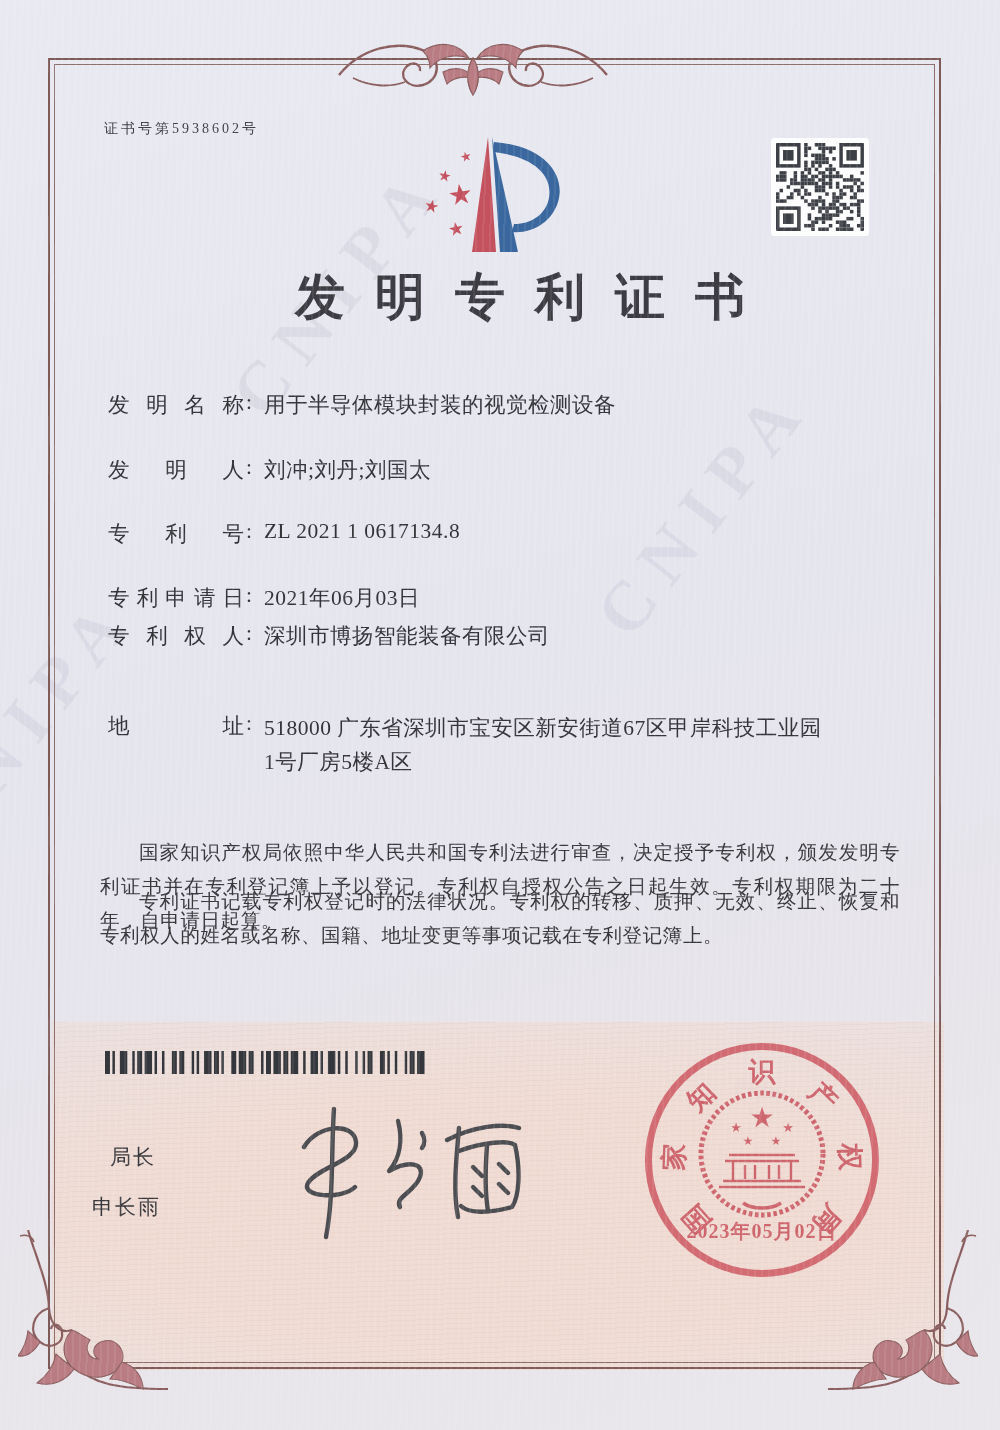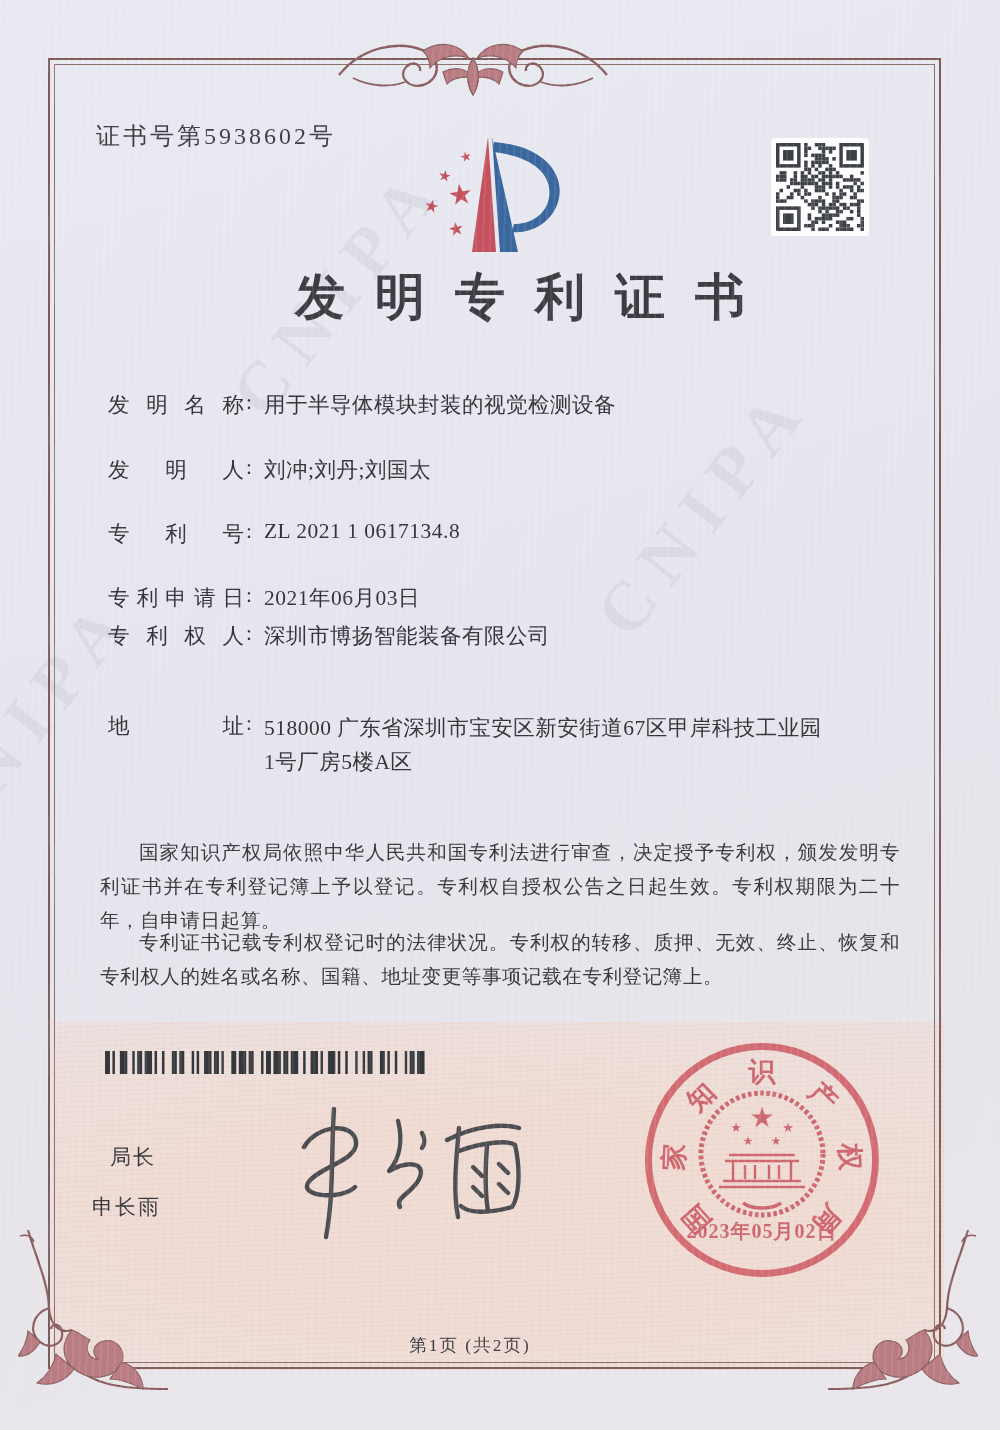--- a/index.html
+++ b/index.html
@@ -36,22 +36,22 @@
     position:absolute;inset:4px;border:1.2px solid #8d6e6b;
   }
   
   .wm{
     position:absolute;font-family:"Liberation Serif",serif;
     font-size:70px;letter-spacing:16px;color:#8d93ab;opacity:.13;
     transform:rotate(-52deg);white-space:nowrap;font-weight:bold;
   }
   
   .cert-no{
-    position:absolute;left:96px;top:120px;
-    font-size:24px;letter-spacing:3px;color:#3e3e44;
+    position:absolute;left:104px;top:120px;
+    font-size:14px;letter-spacing:3px;color:#3e3e44;
   }
   .logo{position:absolute;left:408px;top:128px;width:175px;height:132px;}
   .logo-star{position:absolute;color:#c4525e;line-height:1;}
   .qr{position:absolute;left:776px;top:143px;width:88px;height:88px;background:#fdfdfd;
       box-shadow:0 0 0 5px #fdfdfd;border-radius:1px;}
   .title{
     position:absolute;left:0;top:264px;width:1000px;text-align:center;
     font-size:50px;font-weight:bold;color:#3c3c42;
     letter-spacing:30px;text-indent:30px;padding-left:20px;
   }
@@ -418,21 +418,21 @@
     <span class="f-label">专利申请日</span><span class="f-colon">:</span><span class="f-value">2021年06月03日</span>
   </div>
   <div class="field-row" style="top:621px;">
     <span class="f-label">专利权人</span><span class="f-colon">:</span><span class="f-value">深圳市博扬智能装备有限公司</span>
   </div>
   <div class="field-row" style="top:711px;">
     <span class="f-label">地址</span><span class="f-colon">:</span><span class="f-value-wrap">518000 广东省深圳市宝安区新安街道67区甲岸科技工业园1号厂房5楼A区</span>
   </div>
 
   <div class="body-par" style="top:836px;">国家知识产权局依照中华人民共和国专利法进行审查，决定授予专利权，颁发发明专利证书并在专利登记簿上予以登记。专利权自授权公告之日起生效。专利权期限为二十年，自申请日起算。</div>
-  <div class="body-par" style="top:926px;">专利证书记载专利权登记时的法律状况。专利权的转移、质押、无效、终止、恢复和专利权人的姓名或名称、国籍、地址变更等事项记载在专利登记簿上。</div>
+  <div class="body-par" style="top:885px;">专利证书记载专利权登记时的法律状况。专利权的转移、质押、无效、终止、恢复和专利权人的姓名或名称、国籍、地址变更等事项记载在专利登记簿上。</div>
 
   <svg id="barcode" class="barcode" preserveAspectRatio="none" viewBox="0 0 260 22">
       <g fill="#34373c">
         <rect x="0.0" y="0" width="4" height="22"></rect>
         <rect x="6.0" y="0" width="2" height="22"></rect>
         <rect x="12.0" y="0" width="6" height="22"></rect>
         <rect x="22.0" y="0" width="2" height="22"></rect>
         <rect x="26.0" y="0" width="4" height="22"></rect>
         <rect x="32.0" y="0" width="6" height="22"></rect>
         <rect x="40.0" y="0" width="2" height="22"></rect>
@@ -517,15 +517,14 @@
         <path d="M38,82 L112,82"></path>
         <path d="M46,82 L46,102 M104,82 L104,102"></path>
         <path d="M58,86 V100 M68,86 V100 M82,86 V100 M92,86 V100"></path>
         <path d="M36,102 H114"></path>
         <path d="M32,108 H118"></path>
       </g>
     </svg>
     <div class="seal-date">2023年05月02日</div>
   </div>
 
-  <div class="page-footer">第1页 (共2页)</div>
 
 </div>
 
 </body></html>

